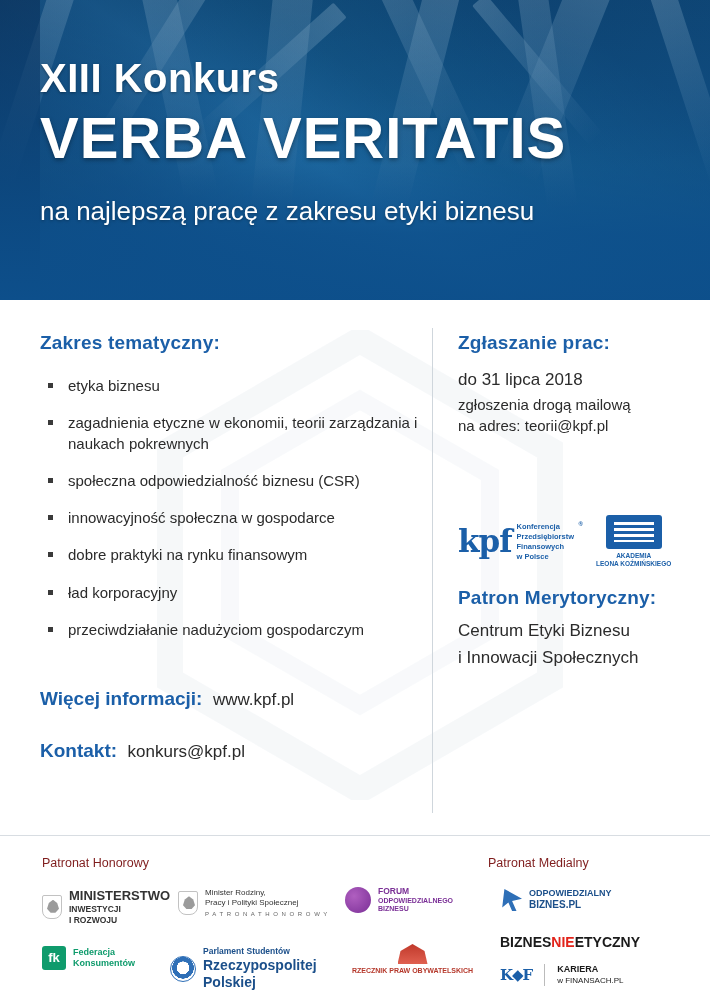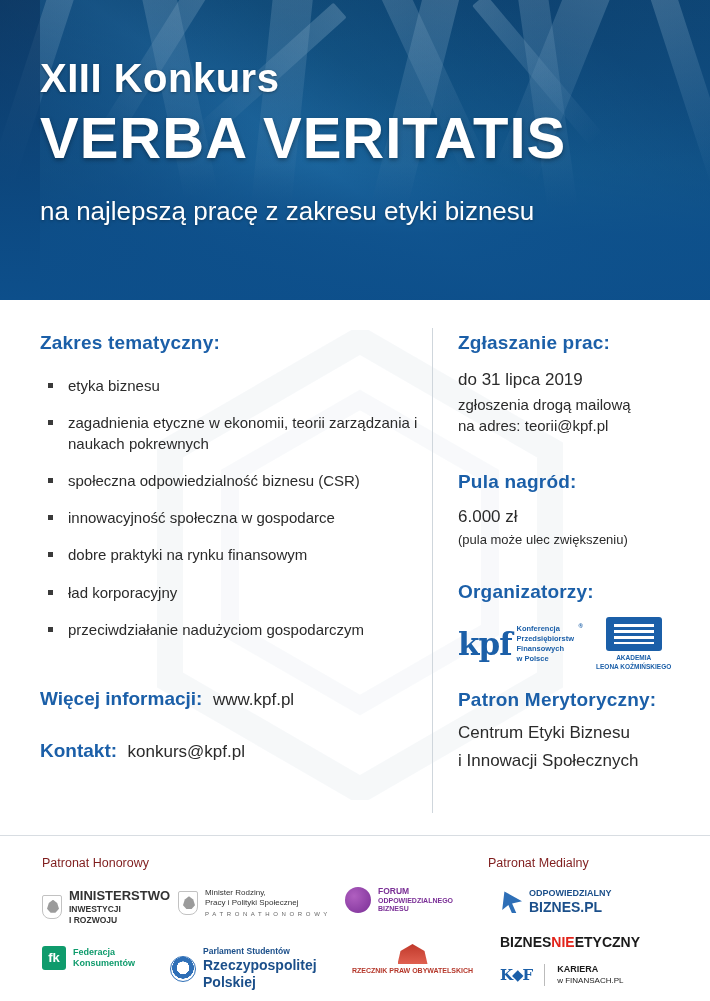--- a/index.html
+++ b/index.html
@@ -252,38 +252,31 @@
     <div class="contact-row">
       <span class="inline-label">Kontakt:</span>
       <span class="inline-value">konkurs@kpf.pl</span>
     </div>
 
     <div class="col-right">
 
       <div class="r-block">
         <div class="sec-head">Zgłaszanie prac:</div>
         <div style="height:14px"></div>
-        <div class="r-line big">do 31 lipca 2019</div>
+        <div class="r-line big">do 31 lipca 2018</div>
         <div class="r-line">zgłoszenia drogą mailową</div>
         <div class="r-line">na adres: teorii@kpf.pl</div>
       </div>
 
       <div class="gap-lg"></div>
 
+
+      <div class="gap-lg"></div>
+
       <div class="r-block">
-        <div class="sec-head">Pula nagród:</div>
-        <div style="height:12px"></div>
-        <div class="r-line big">6.000 zł</div>
-        <div class="r-note">(pula może ulec zwiększeniu)</div>
-      </div>
-
-      <div class="gap-lg"></div>
-
-      <div class="r-block">
-        <div class="sec-head">Organizatorzy:</div>
         <div class="org-logos">
 
           <div class="kpf-logo">
             <span class="kpf-mark">kpf</span>
             <span class="kpf-words">
               <span class="kpf-reg">®</span>
               <span style="display:block">Konferencja</span>
               <span style="display:block">Przedsiębiorstw</span>
               <span style="display:block">Finansowych</span>
               <span style="display:block">w Polsce</span>
@@ -362,21 +355,21 @@
 
     <div class="logo-slot" style="left:345px; top:108px; width:135px; text-align:center;">
       <div class="rpo-mark" style="margin:0 auto"></div>
       <div class="bold" style="font-size:7px;color:#b5382b;margin-top:3px">RZECZNIK PRAW OBYWATELSKICH</div>
     </div>
 
     <div class="logo-slot lg-row" style="left:500px; top:52px; width:180px;">
       <div class="ob-mark"></div>
       <div>
         <div class="bold" style="font-size:9px;color:#1b4f8a">ODPOWIEDZIALNY</div>
-        <div class="bold" style="font-size:14px;color:#1b4f8a">BIZNES.PL</div>
+        <div class="bold" style="font-size:10px;color:#1b4f8a">BIZNES.PL</div>
       </div>
     </div>
 
     <div class="logo-slot" style="left:500px; top:98px; width:180px;">
       <span class="bold" style="font-size:14px;color:#1a1a1a">BIZNES</span><span class="bold red" style="font-size:14px">NIE</span><span class="bold" style="font-size:14px;color:#1a1a1a">ETYCZNY</span>
     </div>
 
     <div class="logo-slot lg-row" style="left:500px; top:128px; width:180px;">
       <span class="kf-mark">K◆F</span>
       <span class="vline"></span>

